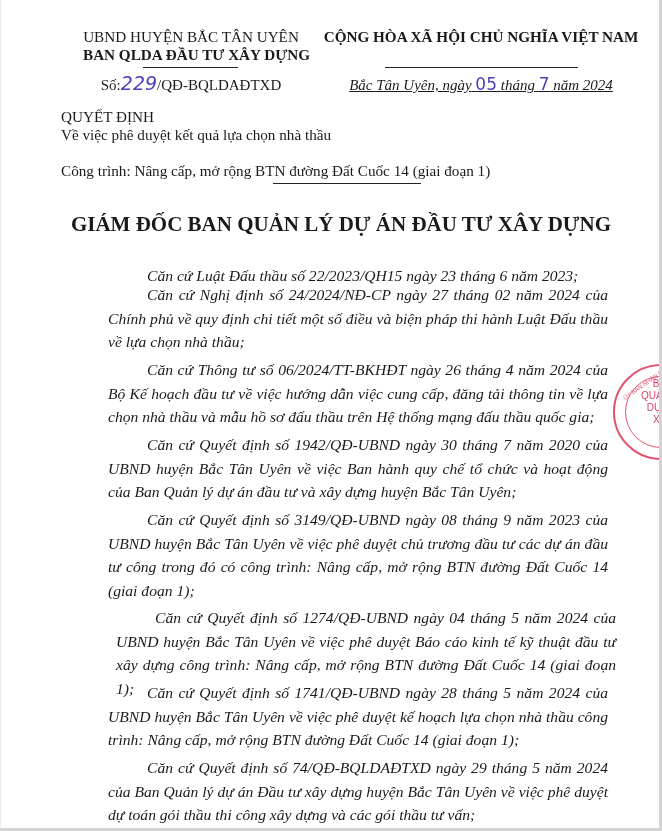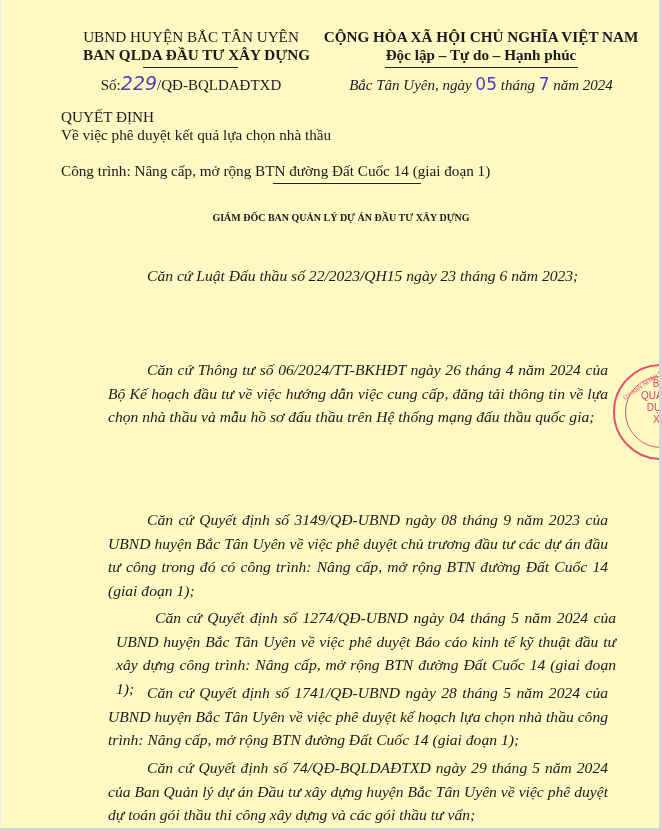--- a/index.html
+++ b/index.html
@@ -6,34 +6,34 @@
     body {
       width: 662px; height: 831px; overflow: hidden;
       background: #d4d4d4;
       font-family: "Liberation Serif", "DejaVu Serif", serif;
       color: #1a1a1a;
       position: relative;
     }
     .page {
       position: absolute; left: 0; top: 0;
       width: 659px; height: 828px;
-      background: #fef9c3;
+      background: #ffffff;
       border-left: 1px solid #ececec;
       box-sizing: border-box;
       overflow: hidden;
     }
     .abs { position: absolute; white-space: nowrap; }
     .left-org { left: 82px; width: 216px; text-align: center; }
     .right-nat { left: 306px; width: 348px; text-align: center; }
     .hdr { font-size: 15.2px; line-height: 18px; }
     .bold { font-weight: bold; }
     .rule { position: absolute; height: 1px; background: #222; }
     .hand { color: #4a3fb8; font-family: "DejaVu Sans", sans-serif; font-style: italic; font-weight: normal; }
     .title-block { left: 60px; width: 560px; text-align: left; font-weight: normal; font-size: 15.2px; line-height: 18.6px; }
-    .director { left: 60px; width: 560px; text-align: center; font-weight: bold; font-size: 10px; top: 212px; }
+    .director { left: 60px; width: 560px; text-align: center; font-weight: bold; font-size: 21px; top: 212px; }
     .para {
       position: absolute; left: 107px; width: 500px;
       font-style: italic; font-size: 15.6px; line-height: 23.5px;
       text-align: justify; text-indent: 39px;
     }
     .stamp {
       position: absolute; left: 612px; top: 364px; width: 96px; height: 96px;
       border: 2px solid #e0526d; border-radius: 50%;
       box-sizing: border-box;
     }
@@ -57,39 +57,40 @@
 <div class="page">
 
   <div class="abs left-org hdr" style="top:28px;">UBND HUYỆN BẮC TÂN UYÊN</div>
   <div class="abs left-org hdr bold" style="top:46px;">BAN QLDA ĐẦU TƯ XÂY DỰNG</div>
   <div class="rule" style="left:142px; top:67px; width:95px;"></div>
   <div class="abs left-org hdr" style="top:74px; font-size:15px;">
     <span>Số:</span><span class="hand" style="font-size:19px;">229</span><span>/QĐ-BQLDAĐTXD</span>
   </div>
 
   <div class="abs right-nat hdr bold" style="top:28px;">CỘNG HÒA XÃ HỘI CHỦ NGHĨA VIỆT NAM</div>
-  <div class="abs right-nat hdr bold" style="top:46px;">Độc lập – Tự do – Hạnh phúc</div>
   <div class="rule" style="left:384px; top:67px; width:193px;"></div>
-  <div class="abs right-nat" style="top:74px; font-size:15px; font-style:italic;">
+  <div class="abs right-nat" style="top:74px; font-size:15px; font-style:italic;text-decoration:underline;">
     <span>Bắc Tân Uyên, ngày</span>
     <span class="hand" style="font-size:17px; font-style:normal;">05</span>
     <span>tháng</span>
     <span class="hand" style="font-size:17px; font-style:normal;">7</span>
     <span>năm 2024</span>
   </div>
 
   <div class="abs title-block" style="top:108px;">QUYẾT ĐỊNH</div>
   <div class="abs title-block" style="top:126px;">Về việc phê duyệt kết quả lựa chọn nhà thầu</div>
   <div class="abs title-block" style="top:162px;">Công trình: Nâng cấp, mở rộng BTN đường Đất Cuốc 14 (giai đoạn 1)</div>
   <div class="rule" style="left:272px; top:183px; width:148px;"></div>
 
   <div class="abs director">GIÁM ĐỐC BAN QUẢN LÝ DỰ ÁN ĐẦU TƯ XÂY DỰNG</div>
 
   <div class="para" style="top:252px;margin-top:12px;">Căn cứ Luật Đấu thầu số 22/2023/QH15 ngày 23 tháng 6 năm 2023;</div>
+  <div class="para" style="top:283px;">Căn cứ Nghị định số 24/2024/NĐ-CP ngày 27 tháng 02 năm 2024 của Chính phủ về quy định chi tiết một số điều và biện pháp thi hành Luật Đấu thầu về lựa chọn nhà thầu;</div>
   <div class="para" style="top:358px;">Căn cứ Thông tư số 06/2024/TT-BKHĐT ngày 26 tháng 4 năm 2024 của Bộ Kế hoạch đầu tư về việc hướng dẫn việc cung cấp, đăng tải thông tin về lựa chọn nhà thầu và mẫu hồ sơ đấu thầu trên Hệ thống mạng đấu thầu quốc gia;</div>
+  <div class="para" style="top:433px;">Căn cứ Quyết định số 1942/QĐ-UBND ngày 30 tháng 7 năm 2020 của UBND huyện Bắc Tân Uyên về việc Ban hành quy chế tổ chức và hoạt động của Ban Quản lý dự án đầu tư và xây dựng huyện Bắc Tân Uyên;</div>
   <div class="para" style="top:508px;">Căn cứ Quyết định số 3149/QĐ-UBND ngày 08 tháng 9 năm 2023 của UBND huyện Bắc Tân Uyên về việc phê duyệt chủ trương đầu tư các dự án đầu tư công trong đó có công trình: Nâng cấp, mở rộng BTN đường Đất Cuốc 14 (giai đoạn 1);</div>
   <div class="para" style="top:606px;margin-left:8px;">Căn cứ Quyết định số 1274/QĐ-UBND ngày 04 tháng 5 năm 2024 của UBND huyện Bắc Tân Uyên về việc phê duyệt Báo cáo kinh tế kỹ thuật đầu tư xây dựng công trình: Nâng cấp, mở rộng BTN đường Đất Cuốc 14 (giai đoạn 1);</div>
   <div class="para" style="top:681px;">Căn cứ Quyết định số 1741/QĐ-UBND ngày 28 tháng 5 năm 2024 của UBND huyện Bắc Tân Uyên về việc phê duyệt kế hoạch lựa chọn nhà thầu công trình: Nâng cấp, mở rộng BTN đường Đất Cuốc 14 (giai đoạn 1);</div>
   <div class="para" style="top:756px;">Căn cứ Quyết định số 74/QĐ-BQLDAĐTXD ngày 29 tháng 5 năm 2024 của Ban Quản lý dự án Đầu tư xây dựng huyện Bắc Tân Uyên về việc phê duyệt dự toán gói thầu thi công xây dựng và các gói thầu tư vấn;</div>
 
   <div class="stamp">
     <div class="stamp-rim">ỦY BAN NHÂN DÂN H.BẮC</div>
     <div class="stamp-inner"></div>
     <div class="stamp-text">
       <div>BAN</div>

